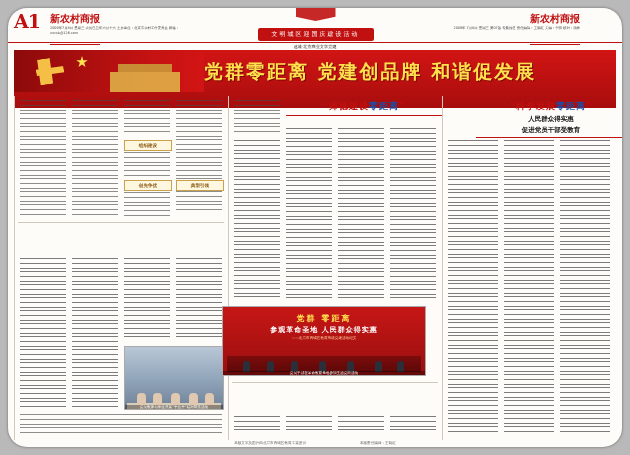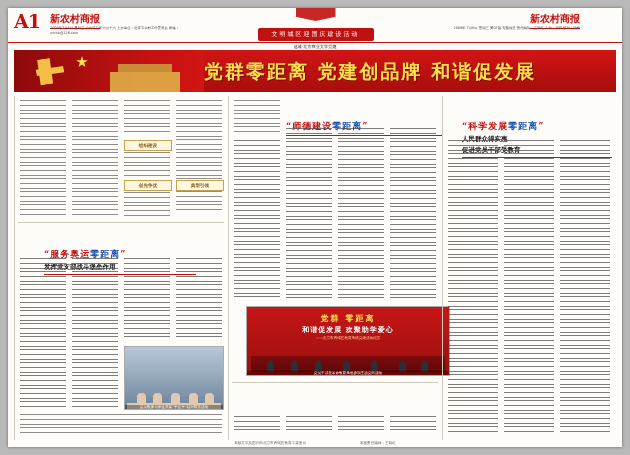--- a/index.html
+++ b/index.html
@@ -7,41 +7,42 @@
     width:630px;height:455px;
     background:#b9b9b9;
     font-family:"DejaVu Sans","Liberation Sans",sans-serif;
     overflow:hidden;
   }
   .page{
     position:absolute;left:8px;top:8px;width:614px;height:439px;
     background:#fdfcf8;
     box-shadow:0 0 3px rgba(0,0,0,.45);
     overflow:hidden;
+    border-radius:19px;
   }
   
   .masthead{
     position:absolute;left:0;top:0;width:614px;height:34px;
     border-bottom:1px solid #b11;
   }
   .mh-left,.mh-right{
     position:absolute;top:0;height:34px;width:307px;
   }
   .mh-left{left:0;}
   .mh-right{left:307px;}
   .pgnum{
     position:absolute;top:2px;font-size:19px;font-weight:bold;color:#c01010;
     font-family:"DejaVu Serif","Liberation Serif",serif;letter-spacing:-1px;
   }
   .pgnum.a1{left:6px;}
   .pgnum.a2{right:6px;margin-top:44px;}
   .mh-logo{
     position:absolute;top:4px;font-size:10px;font-weight:bold;color:#c01010;
     font-family:"DejaVu Serif","Liberation Serif",serif;
-    border-bottom:1px solid #c01010;padding-bottom:2px;
+    border-bottom:1px solid #c01010;padding-bottom:18px;
   }
   .mh-left .mh-logo{left:42px;}
   .mh-right .mh-logo{right:42px;}
   .mh-sub{
     position:absolute;font-size:3.4px;color:#444;line-height:1.5;width:150px;
   }
   .mh-left .mh-sub{left:42px;top:18px;}
   .mh-right .mh-sub{right:42px;top:18px;text-align:right;}
   .mh-center{
     position:absolute;left:195px;top:1px;width:225px;height:30px;text-align:center;
@@ -55,21 +56,21 @@
     position:absolute;left:50%;top:-2px;transform:translateX(-50%);
     width:40px;height:14px;background:#c01010;opacity:.9;
     clip-path:polygon(0 0,100% 0,100% 70%,50% 100%,0 70%);
   }
   .mh-caption{
     position:absolute;left:0;top:34px;width:614px;text-align:center;
     font-size:4.2px;color:#333;padding-top:2px;
   }
   
   .hero{
-    position:absolute;left:6px;top:42px;width:602px;height:42px;
+    position:absolute;left:6px;top:42px;width:602px;height:58px;
     background:linear-gradient(180deg,#d21414 0%,#a80d0d 100%);
     overflow:hidden;
   }
   .hero-title{
     position:absolute;left:190px;top:9px;
     color:#ffe14d;font-size:19px;font-weight:bold;letter-spacing:2px;
     font-family:"DejaVu Serif","Liberation Serif",serif;
     text-shadow:1px 1px 0 #7d0606;
   }
   .hero-art{
@@ -105,21 +106,21 @@
     opacity:.62;
   }
   .txtcol.dense{opacity:.72;}
   .divider-v{
     position:absolute;width:1px;background:#cfcabc;
   }
   .divider-h{
     position:absolute;height:1px;background:#cfcabc;
   }
   .sec-head{
-    position:absolute;margin-top:20px;
+    position:absolute;text-align:center;
   }
   .sec-head .t1{
     font-size:9px;font-weight:bold;color:#c01010;letter-spacing:1px;
     font-family:"DejaVu Serif","Liberation Serif",serif;white-space:nowrap;
   }
   .sec-head .t1 .em{color:#1a4ea8;}
   .sec-head .t2{
     font-size:6.5px;font-weight:bold;color:#111;margin-top:2px;white-space:nowrap;
     font-family:"DejaVu Serif","Liberation Serif",serif;
   }
@@ -221,27 +222,20 @@
     <div class="txtcol" style="left:110px;top:4px;width:46px;height:36px;"></div>
     <div class="boxlabel" style="left:110px;top:44px;width:46px;">组织建设</div>
     <div class="txtcol" style="left:110px;top:56px;width:46px;height:24px;"></div>
     <div class="boxlabel" style="left:110px;top:84px;width:46px;">创先争优</div>
     <div class="txtcol" style="left:110px;top:96px;width:46px;height:24px;"></div>
     <div class="txtcol" style="left:162px;top:4px;width:46px;height:112px;"></div>
     <div class="boxlabel" style="left:162px;top:84px;width:46px;">典型引领</div>
 
     <div class="divider-h" style="left:4px;top:126px;width:206px;"></div>
 
-    <div class="sec-head" style="left:30px;top:132px;width:152px;">
-      <div class="t1">
-        <span>“服务奥运</span><span class="em">零距离</span><span>”</span>
-      </div>
-      <div class="t2">发挥党支部战斗堡垒作用</div>
-      <div class="rule"></div>
-    </div>
 
     <div class="txtcol dense" style="left:6px;top:162px;width:46px;height:150px;"></div>
     <div class="txtcol dense" style="left:58px;top:162px;width:46px;height:150px;"></div>
     <div class="txtcol dense" style="left:110px;top:162px;width:46px;height:82px;"></div>
     <div class="txtcol dense" style="left:162px;top:162px;width:46px;height:82px;"></div>
 
     <div class="photo photo-class" style="left:110px;top:250px;width:98px;height:62px;">
       <div class="desk"></div>
       <div class="kid" style="left:12px;"></div>
       <div class="kid" style="left:28px;"></div>
@@ -262,23 +256,23 @@
         <span>“师德建设</span><span class="em">零距离</span><span>”</span>
       </div>
       <div class="rule"></div>
     </div>
 
     <div class="txtcol dense" style="left:220px;top:44px;width:46px;height:160px;"></div>
     <div class="txtcol dense" style="left:272px;top:32px;width:46px;height:172px;"></div>
     <div class="txtcol dense" style="left:324px;top:32px;width:46px;height:172px;"></div>
     <div class="txtcol dense" style="left:376px;top:32px;width:46px;height:172px;"></div>
 
-    <div class="photo photo-red" style="left:232px;top:210px;width:202px;height:68px;">
+    <div class="photo photo-red" style="left:208px;top:210px;width:202px;height:68px;">
       <div class="headline">党群 零距离</div>
-      <div class="headline2">和谐促发展  欢聚助学爱心</div>
+      <div class="headline2">参观革命圣地  人民群众得实惠</div>
       <div class="sub">——北京市西城区教育系统党建活动纪实</div>
       <div class="stage">
         <div class="p" style="left:16px;"></div>
         <div class="p" style="left:40px;"></div>
         <div class="p" style="left:64px;"></div>
         <div class="p" style="left:92px;"></div>
         <div class="p" style="left:120px;"></div>
         <div class="p" style="left:148px;"></div>
         <div class="p" style="left:170px;"></div>
       </div>
@@ -288,21 +282,21 @@
     <div class="divider-h" style="left:218px;top:286px;width:206px;"></div>
 
 
     <div class="txtcol dense" style="left:220px;top:320px;width:46px;height:18px;"></div>
     <div class="txtcol dense" style="left:272px;top:320px;width:46px;height:18px;"></div>
     <div class="txtcol dense" style="left:324px;top:320px;width:46px;height:18px;"></div>
     <div class="txtcol dense" style="left:376px;top:320px;width:46px;height:18px;"></div>
 
     <div class="divider-v" style="left:428px;top:0;height:344px;"></div>
 
-    <div class="sec-head" style="left:448px;top:4px;width:150px;">
+    <div class="sec-head" style="left:462px;top:4px;width:150px;">
       <div class="t1">
         <span>“科学发展</span><span class="em">零距离</span><span>”</span>
       </div>
       <div class="t2">人民群众得实惠</div>
       <div class="t2">促进党员干部受教育</div>
       <div class="rule"></div>
     </div>
 
     <div class="txtcol dense" style="left:434px;top:44px;width:50px;height:292px;"></div>
     <div class="txtcol dense" style="left:490px;top:44px;width:50px;height:292px;"></div>

